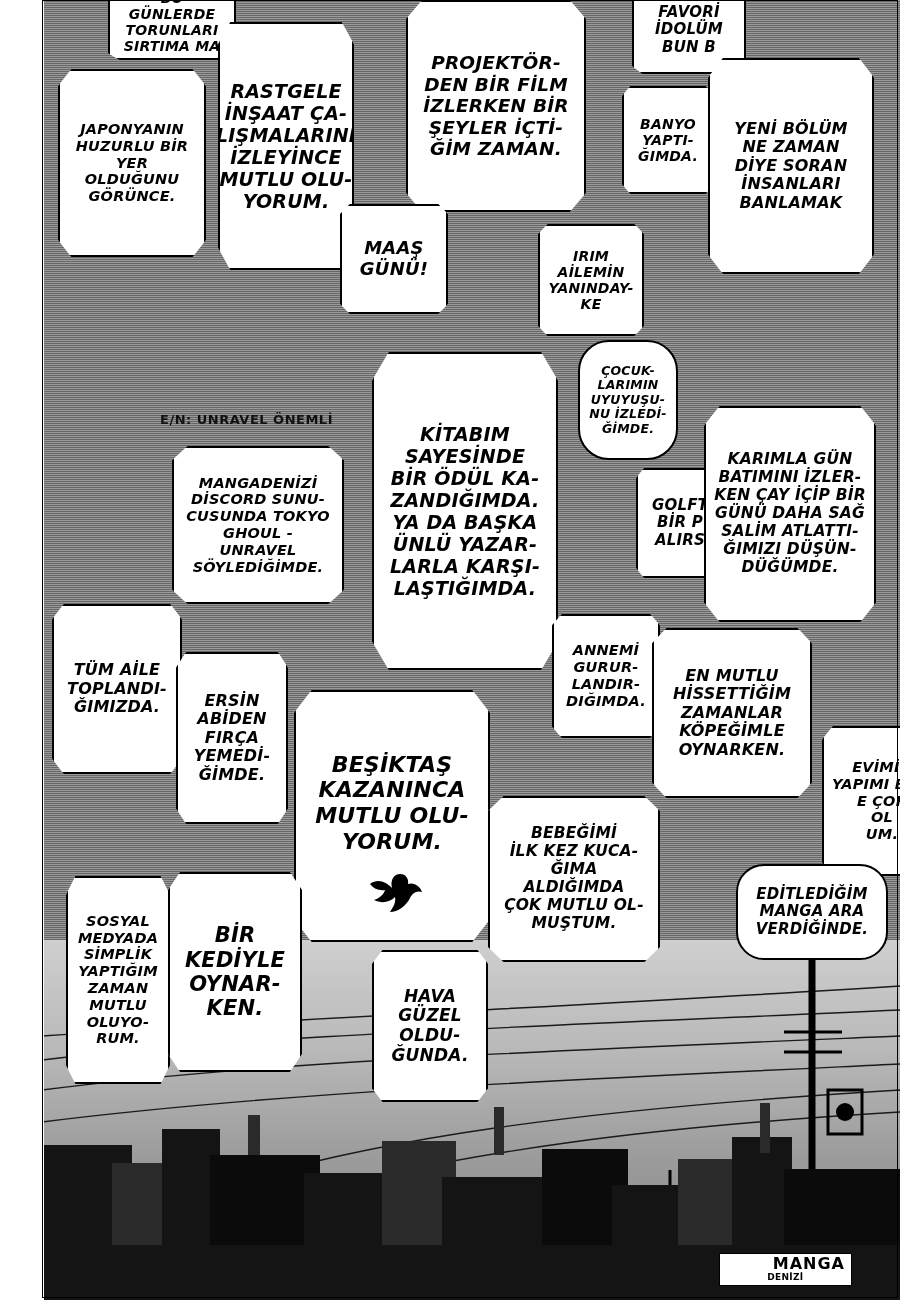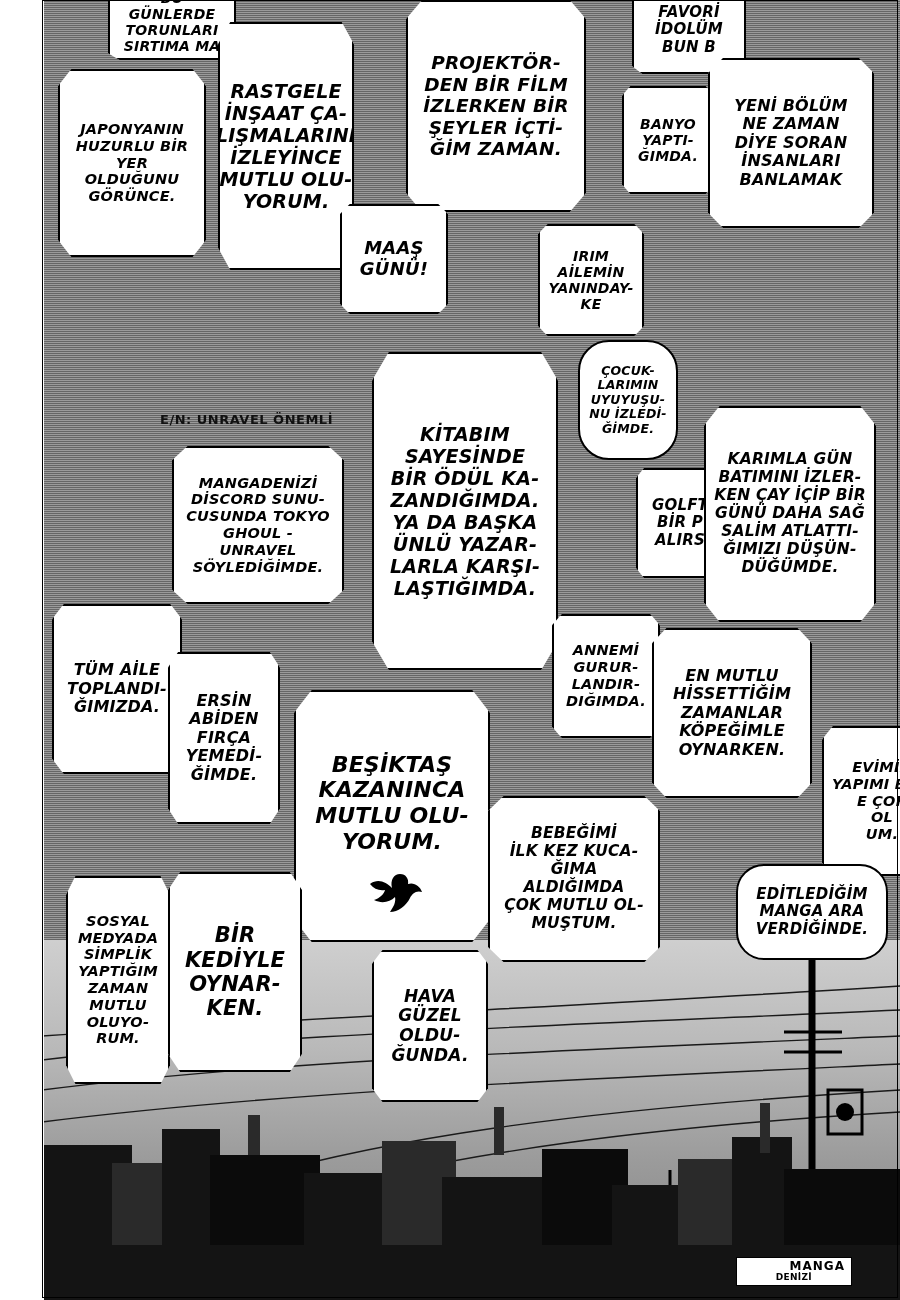--- a/index.html
+++ b/index.html
@@ -126,21 +126,21 @@
     border: 1.5px solid #000;
     padding: 2px 6px 3px 6px;
     font-family: "DejaVu Sans", sans-serif;
     font-size: 9px;
     font-weight: 700;
     line-height: 1.05;
     text-align: center;
     color: #000;
     letter-spacing: 0.3px;
   }
-  .credit .big { font-size: 12px; letter-spacing: 1px; padding-left: 47px; }
+  .credit .big { font-size: 16px; letter-spacing: 1px; padding-left: 47px; }
 </style>
 </head>
 <body>
 
 <div id="page">
 
   <div class="bg-gray"></div>
   <div class="bg-sky"></div>
 
   <svg class="sky-wires" viewBox="0 0 858 260" preserveAspectRatio="none">
@@ -218,21 +218,21 @@
 İDOLÜM
 BUN B</span>
   </div>
 
   <div class="bubble" style="left:622px; top:86px; width:92px; height:108px; font-size:14px;">
     <span>BANYO
 YAPTI-
 ĞIMDA.</span>
   </div>
 
-  <div class="bubble" style="left:708px; top:58px; width:166px; height:170px; font-size:16px;">
+  <div class="bubble" style="left:708px; top:58px; width:166px; height:216px; font-size:16px;">
     <span>YENİ BÖLÜM
 NE ZAMAN
 DİYE SORAN
 İNSANLARI
 BANLAMAK</span>
   </div>
 
   <div class="bubble" style="left:340px; top:204px; width:108px; height:110px; font-size:18px;">
     <span>MAAŞ
 GÜNÜ!</span>
@@ -291,21 +291,21 @@
 ĞIMIZI DÜŞÜN-
 DÜĞÜMDE.</span>
   </div>
 
   <div class="bubble" style="left:52px; top:604px; width:130px; height:170px; font-size:16px;">
     <span>TÜM AİLE
 TOPLANDI-
 ĞIMIZDA.</span>
   </div>
 
-  <div class="bubble" style="left:168px; top:652px; width:112px; height:172px; font-size:16px;">
+  <div class="bubble" style="left:176px; top:652px; width:112px; height:172px; font-size:16px;">
     <span>ERSİN
 ABİDEN
 FIRÇA
 YEMEDİ-
 ĞİMDE.</span>
   </div>
 
   <div class="bubble" style="left:552px; top:614px; width:108px; height:124px; font-size:14.5px;">
     <span>ANNEMİ
 GURUR-

